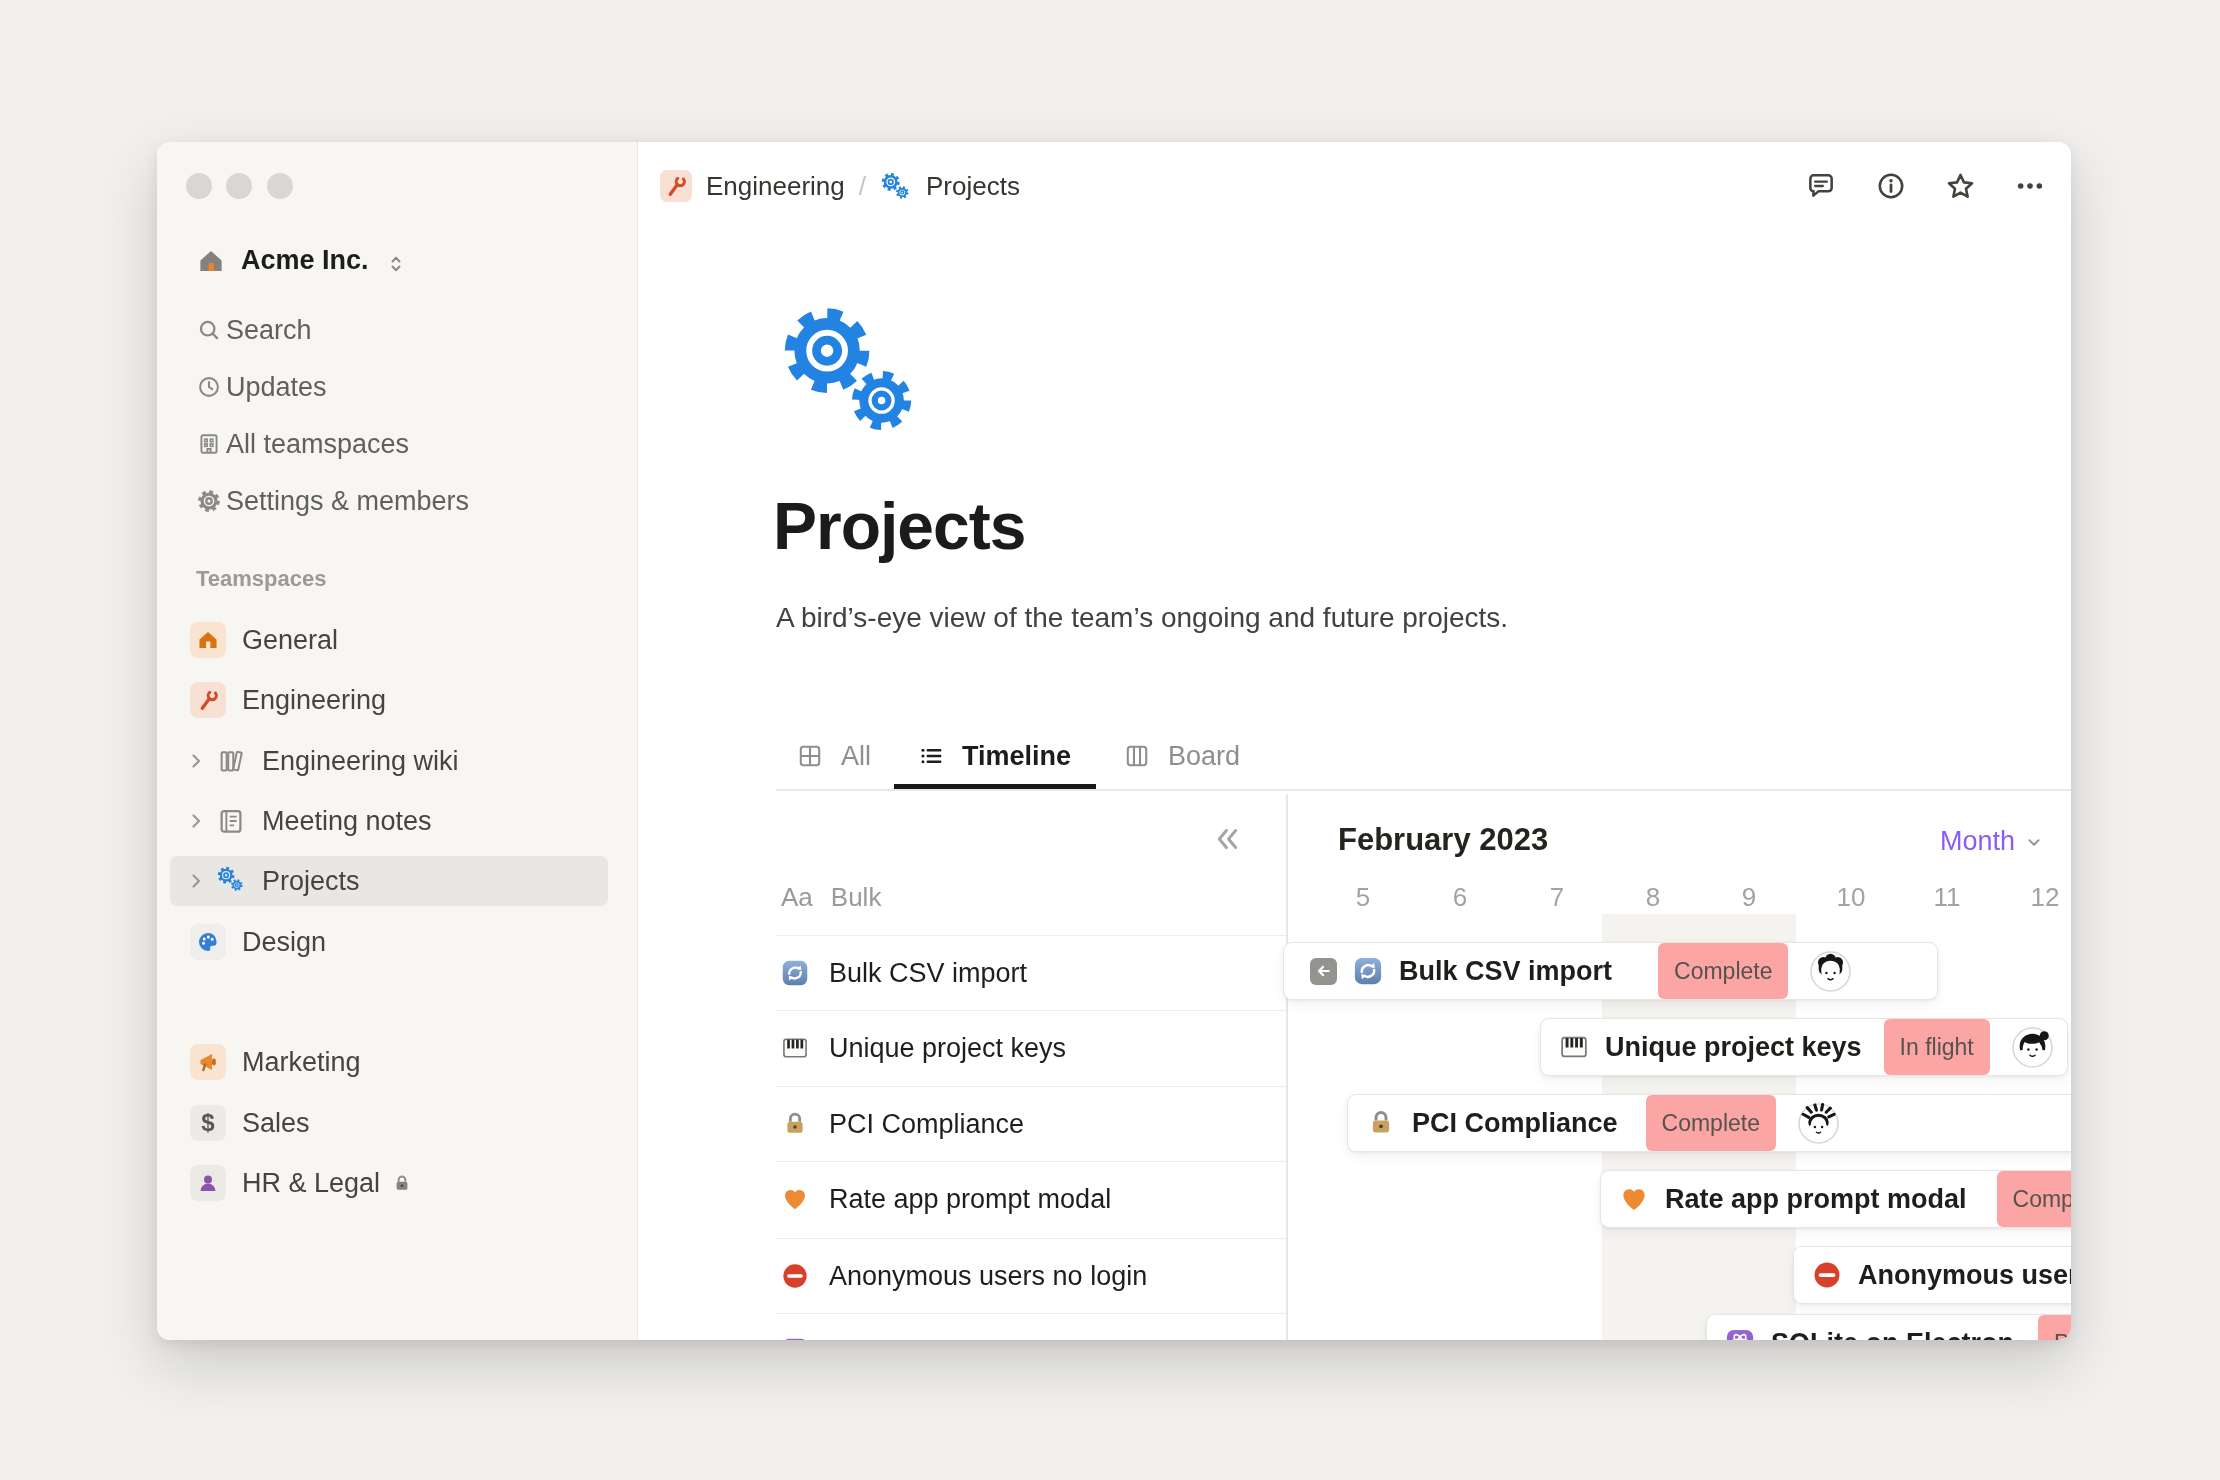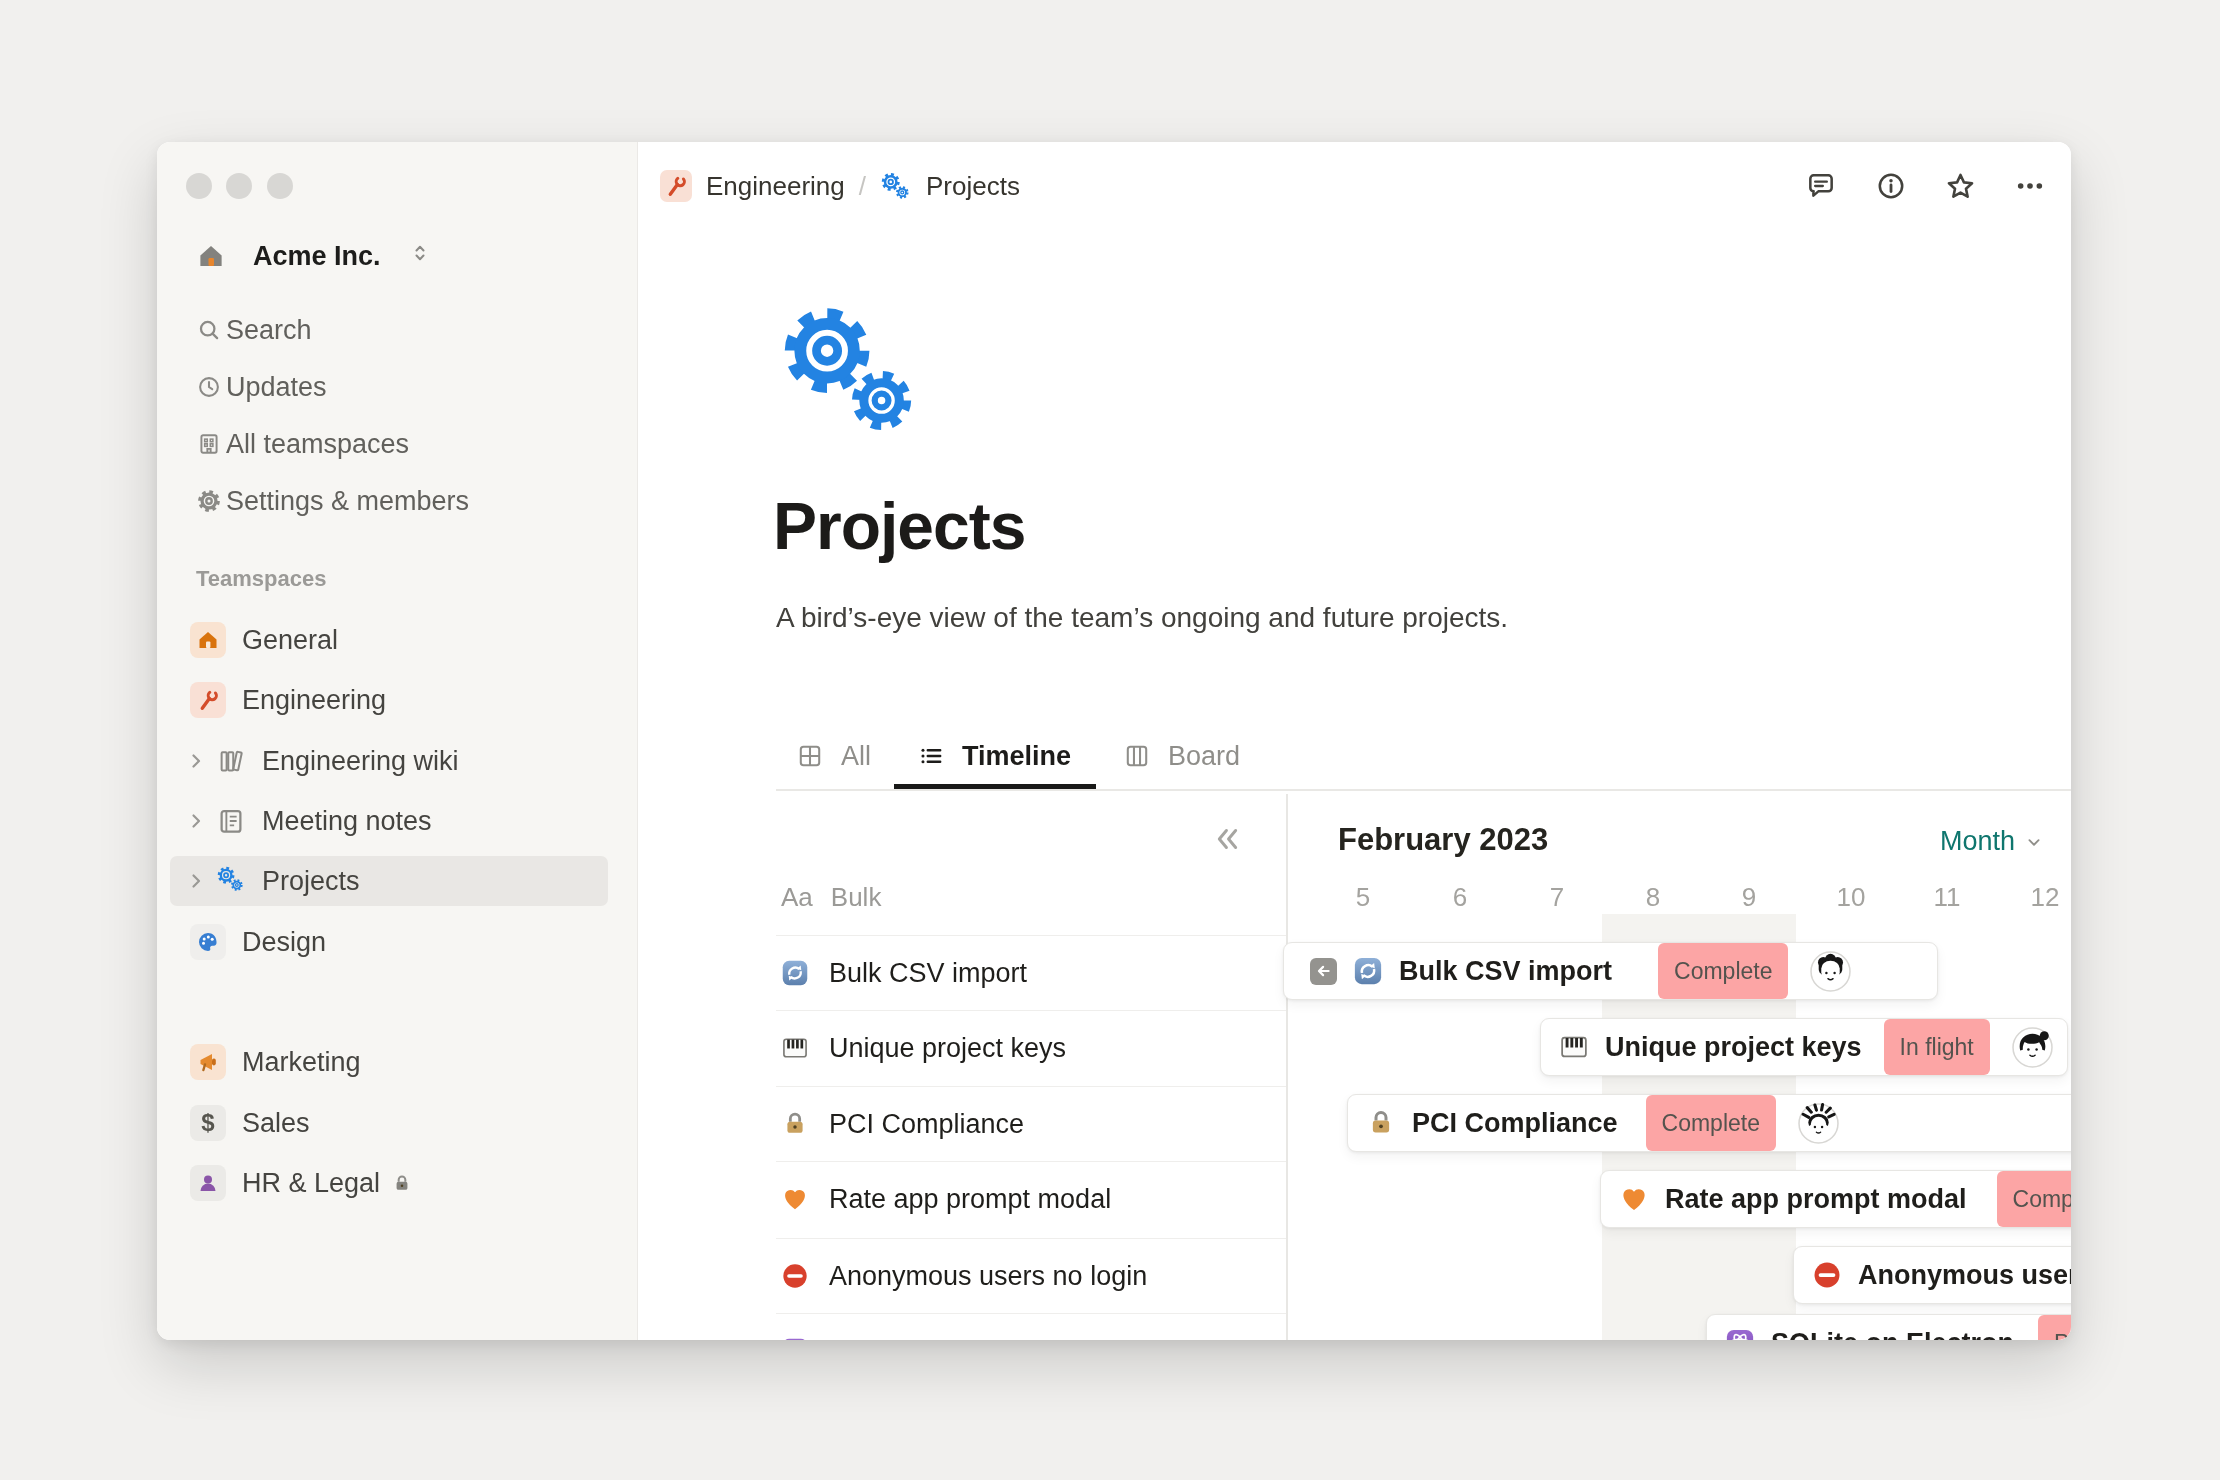--- a/index.html
+++ b/index.html
@@ -3,21 +3,21 @@
 <meta charset="utf-8">
 <style>
   html,body{margin:0;padding:0;background:#f1f0ee;font-family:"Liberation Sans",sans-serif;}
   .stage{position:relative;width:2220px;height:1480px;background:#f1f0ee;overflow:hidden;}
   .window{position:absolute;left:157px;top:142px;width:1914px;height:1198px;background:#fff;
           border-radius:13px;box-shadow:0 24px 60px rgba(0,0,0,.16),0 4px 14px rgba(0,0,0,.08);overflow:hidden;}
   .abs{position:absolute;}
   
   .sidebar{position:absolute;left:0;top:0;width:480px;height:1198px;background:#f7f6f3;border-right:1.5px solid #ebe9e6;}
   .dot{position:absolute;top:31px;width:26px;height:26px;border-radius:50%;background:#d8d7d4;}
-  .ws-row{position:absolute;left:39px;top:99px;height:44px;display:flex;align-items:flex-start;gap:27px;cursor:pointer;}
+  .ws-row{position:absolute;left:39px;top:90px;height:44px;display:flex;align-items:flex-end;gap:15px;cursor:pointer;}
   .ws-name{font-size:27px;font-weight:700;color:#1d1d1b;}
   .nav-item{position:absolute;left:39px;height:40px;display:flex;align-items:center;gap:4px;cursor:pointer;}
   .nav-label{font-size:27px;color:#61605c;font-weight:500;}
   .section-label{position:absolute;left:39px;top:424px;font-size:22px;color:#9b9a97;font-weight:600;}
   .ts-row{position:absolute;left:13px;width:438px;height:50px;border-radius:7px;cursor:pointer;}
   .ts-row.selected{background:#e9e7e4;}
   .tile{position:absolute;left:20px;top:7px;width:36px;height:36px;border-radius:8px;display:flex;align-items:center;justify-content:center;}
   .ts-label{position:absolute;left:72px;top:50%;transform:translateY(-50%);font-size:27px;color:#454440;font-weight:500;white-space:nowrap;}
   .ts-row.indent .ts-label{left:92px;}
   .chev{position:absolute;left:14px;top:13px;width:24px;height:24px;}
@@ -36,21 +36,21 @@
   .tab{position:absolute;top:594px;height:40px;display:flex;align-items:center;gap:18px;cursor:pointer;}
   .tab-label{font-size:27px;color:#8f8e8a;font-weight:500;}
   .tab.active .tab-label{color:#1d1c1a;font-weight:700;}
   .tab-underline{position:absolute;left:256px;top:642px;width:202px;height:6px;background:#191918;}
   .tabs-divider{position:absolute;left:138px;top:647px;width:1295px;height:1.5px;background:#e9e8e5;}
   
   .tl-band{position:absolute;background:#f4f3f0;}
   .tl-vborder{position:absolute;left:648px;top:652px;width:1.5px;height:546px;background:#e8e7e4;}
   .tl-month{position:absolute;left:700px;top:680px;font-size:31px;font-weight:700;color:#25241f;}
   .tl-scale{position:absolute;left:1302px;top:684px;display:flex;align-items:center;gap:8px;cursor:pointer;}
-  .tl-scale span{font-size:27px;color:#0f766e;}
+  .tl-scale span{font-size:27px;color:#8b5cf6;}
   .collapse-btn{position:absolute;left:570px;top:680px;width:34px;height:34px;color:#a6a5a1;cursor:pointer;}
   .day{position:absolute;top:740px;width:60px;text-align:center;font-size:26px;color:#a4a39f;}
   .namehdr{position:absolute;left:143px;top:740px;display:flex;gap:18px;align-items:flex-start;}
   .namehdr .aa{font-size:26px;color:#9b9a97;}
   .namehdr .nm{font-size:26px;color:#9b9a97;}
   .lrow{position:absolute;left:138px;width:510px;height:75px;border-top:1.5px solid #efeeec;display:flex;align-items:center;gap:20px;padding-left:5px;box-sizing:border-box;cursor:pointer;}
   .lrow .lbl{font-size:27px;color:#1f1e1b;font-weight:500;white-space:nowrap;}
   .licon{width:28px;height:28px;flex:none;}
   .bar{position:absolute;height:58px;background:#fff;border:1.5px solid #e7e6e3;border-radius:9px;
        box-shadow:0 1px 3px rgba(15,15,15,.06),0 5px 12px rgba(15,15,15,.05);

